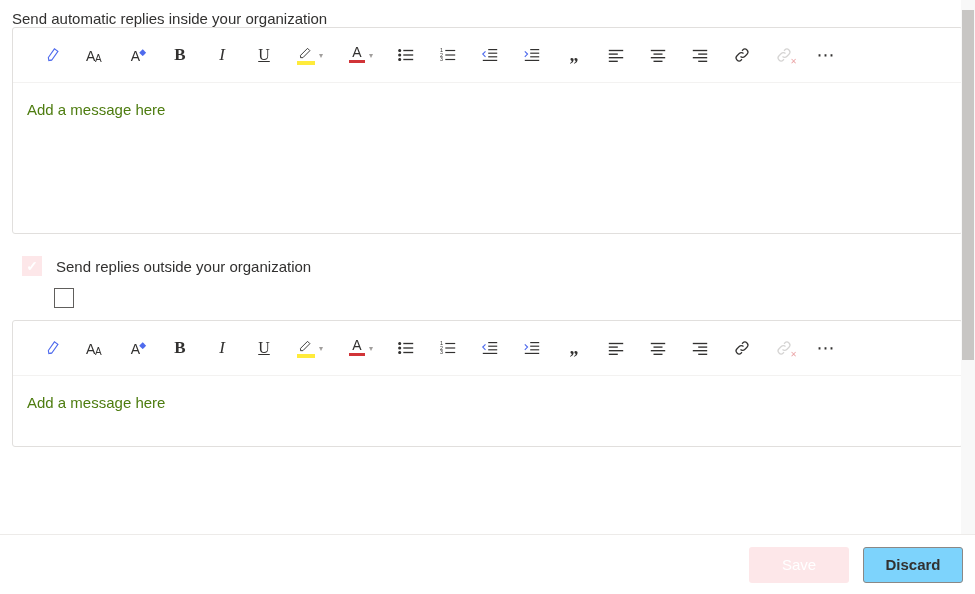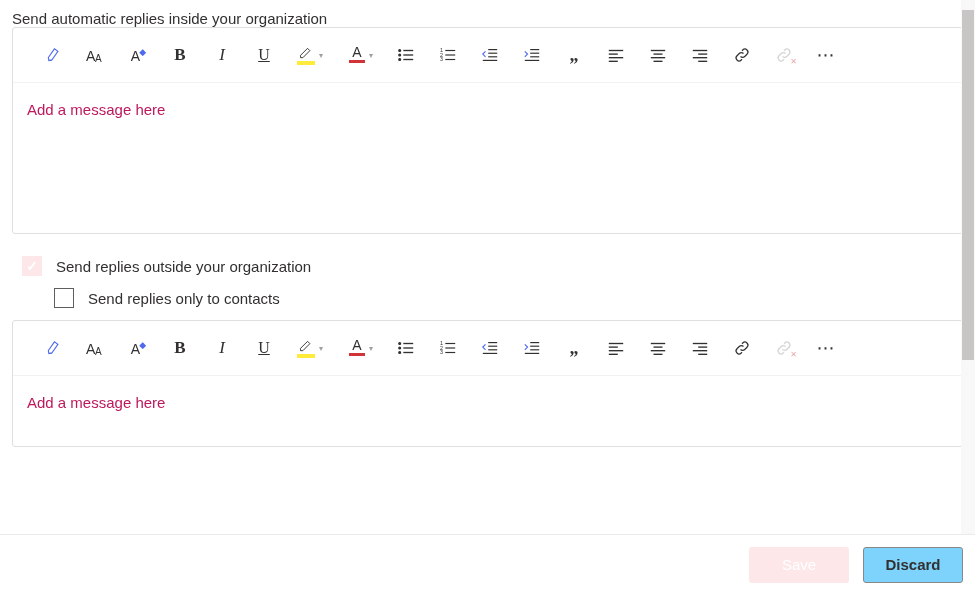--- a/index.html
+++ b/index.html
@@ -69,21 +69,21 @@
     }
     .fontcolor-A {
       width: 20px; height: 20px; display: flex; flex-direction: column; align-items: center;
     }
     .fontcolor-A .letter { font-size: 14px; font-weight: 400; line-height: 14px; }
     .fontcolor-A .bar { width: 16px; height: 3px; background: #d13438; margin-top: 1px; }
     .paint-icn { transform: rotate(-10deg); }
     .editor-body {
       min-height: 150px;
       padding: 18px 14px;
-      color: #be185d;
+      color: #4d7c0f;
       font-size: 15px;
       outline: none;
     }
     .editor-body.short { min-height: 70px; }
     .checkbox-row {
       display: flex;
       align-items: center;
       gap: 14px;
       margin: 0 0 12px 10px;
     }
@@ -300,21 +300,20 @@
     </div>
     <div class="editor-body" contenteditable="true" style="">Add a message here</div>
   </div>
 
   <div class="checkbox-row">
     <span class="chk checked"></span>
     <span class="chk-label">Send replies outside your organization</span>
   </div>
   <div class="checkbox-row indent">
     <span class="chk"></span>
-    <span class="chk-label">Send replies only to contacts</span>
   </div>
 
   <div class="editor-box">
     <div class="toolbar">
       <span class="tbtn">
         <svg class="paint-icn" viewBox="0 0 24 24" fill="none" stroke="#4f6bed" stroke-width="1.5">
             <path d="M4 14 L14 4 L18 8 L8 18 L4 18 Z"></path>
             <path d="M4 18 L8 18" fill="#4f6bed"></path>
           </svg>
       </span>

